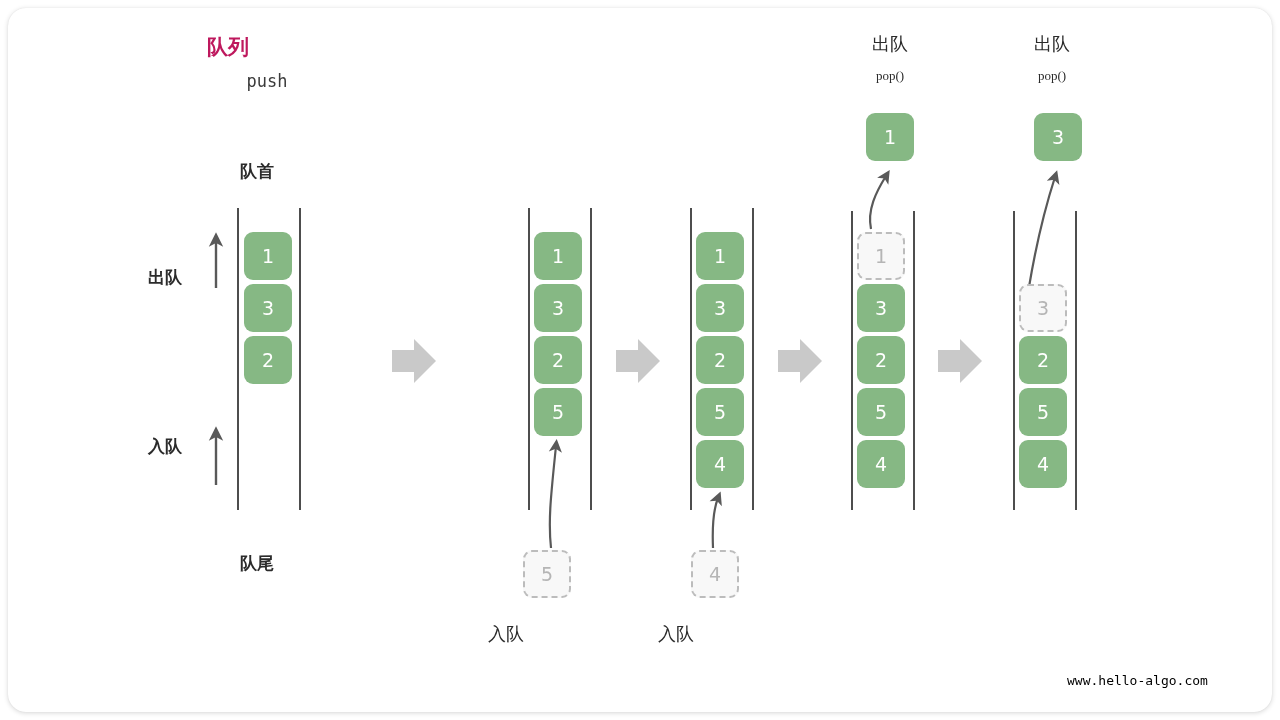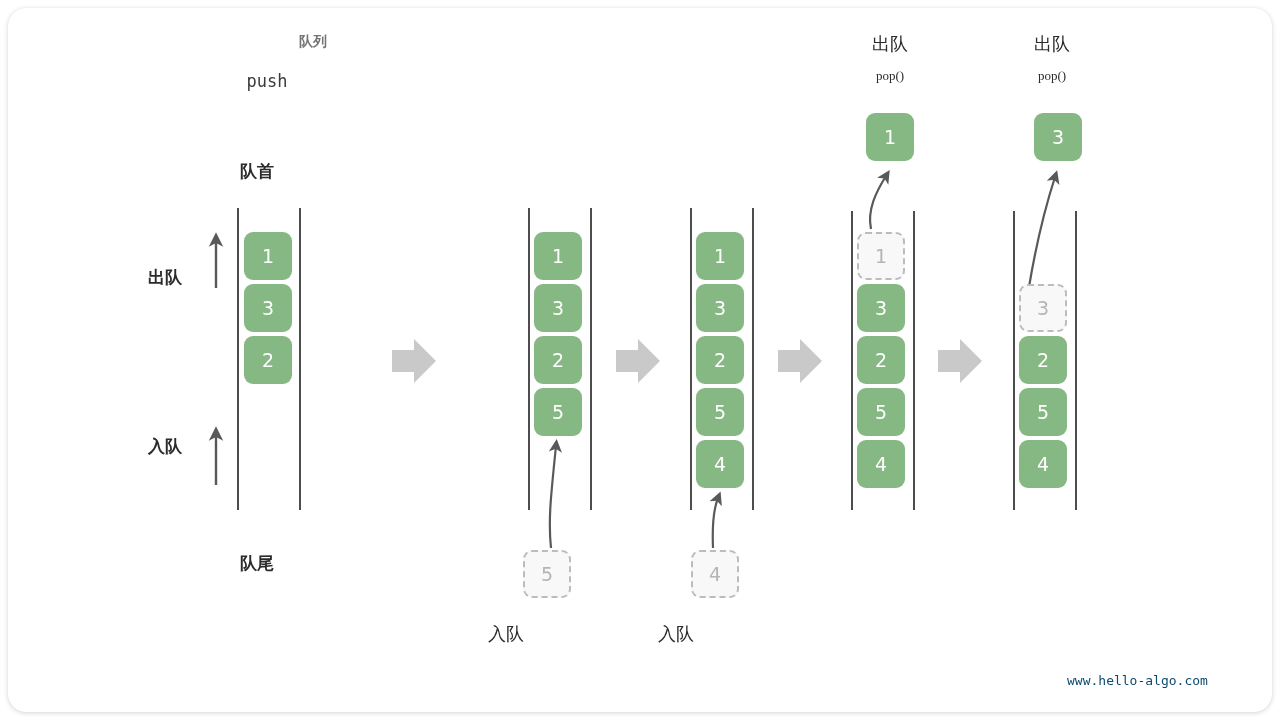--- a/index.html
+++ b/index.html
@@ -64,24 +64,24 @@
     font-family: "DejaVu Sans", "Liberation Sans", sans-serif;
     font-weight: bold;
     color: #2b2b2b;
     font-size: 17px;
     white-space: nowrap;
   }
   .title-cn {
     position: absolute;
     font-family: "DejaVu Sans", "Liberation Sans", sans-serif;
     font-weight: bold;
-    color: #737373;
-    font-size: 14px;
-    white-space: nowrap;
-    text-align: right;
+    color: #be185d;
+    font-size: 21px;
+    white-space: nowrap;
+    text-align: left;
   }
   .title-mono {
     position: absolute;
     font-family: "DejaVu Sans Mono", "Liberation Mono", monospace;
     color: #3b3b3b;
     font-size: 17px;
     white-space: nowrap;
     text-align: center;
   }
   .op-cn {
@@ -98,21 +98,21 @@
     color: #2b2b2b;
     font-size: 13px;
     white-space: nowrap;
     text-align: center;
   }
   .op-mono .arg { color: #3e8c48; font-weight: bold; }
   .watermark {
     position: absolute;
     font-family: "DejaVu Sans Mono", "Liberation Mono", monospace;
     font-size: 13px;
-    color: #0c4a6e;
+    color: #000000;
     white-space: nowrap;
   }
   svg { position: absolute; overflow: visible; }
 </style>
 </head>
 <body>
 
 <div id="canvas">
   <div class="card"></div>
 

